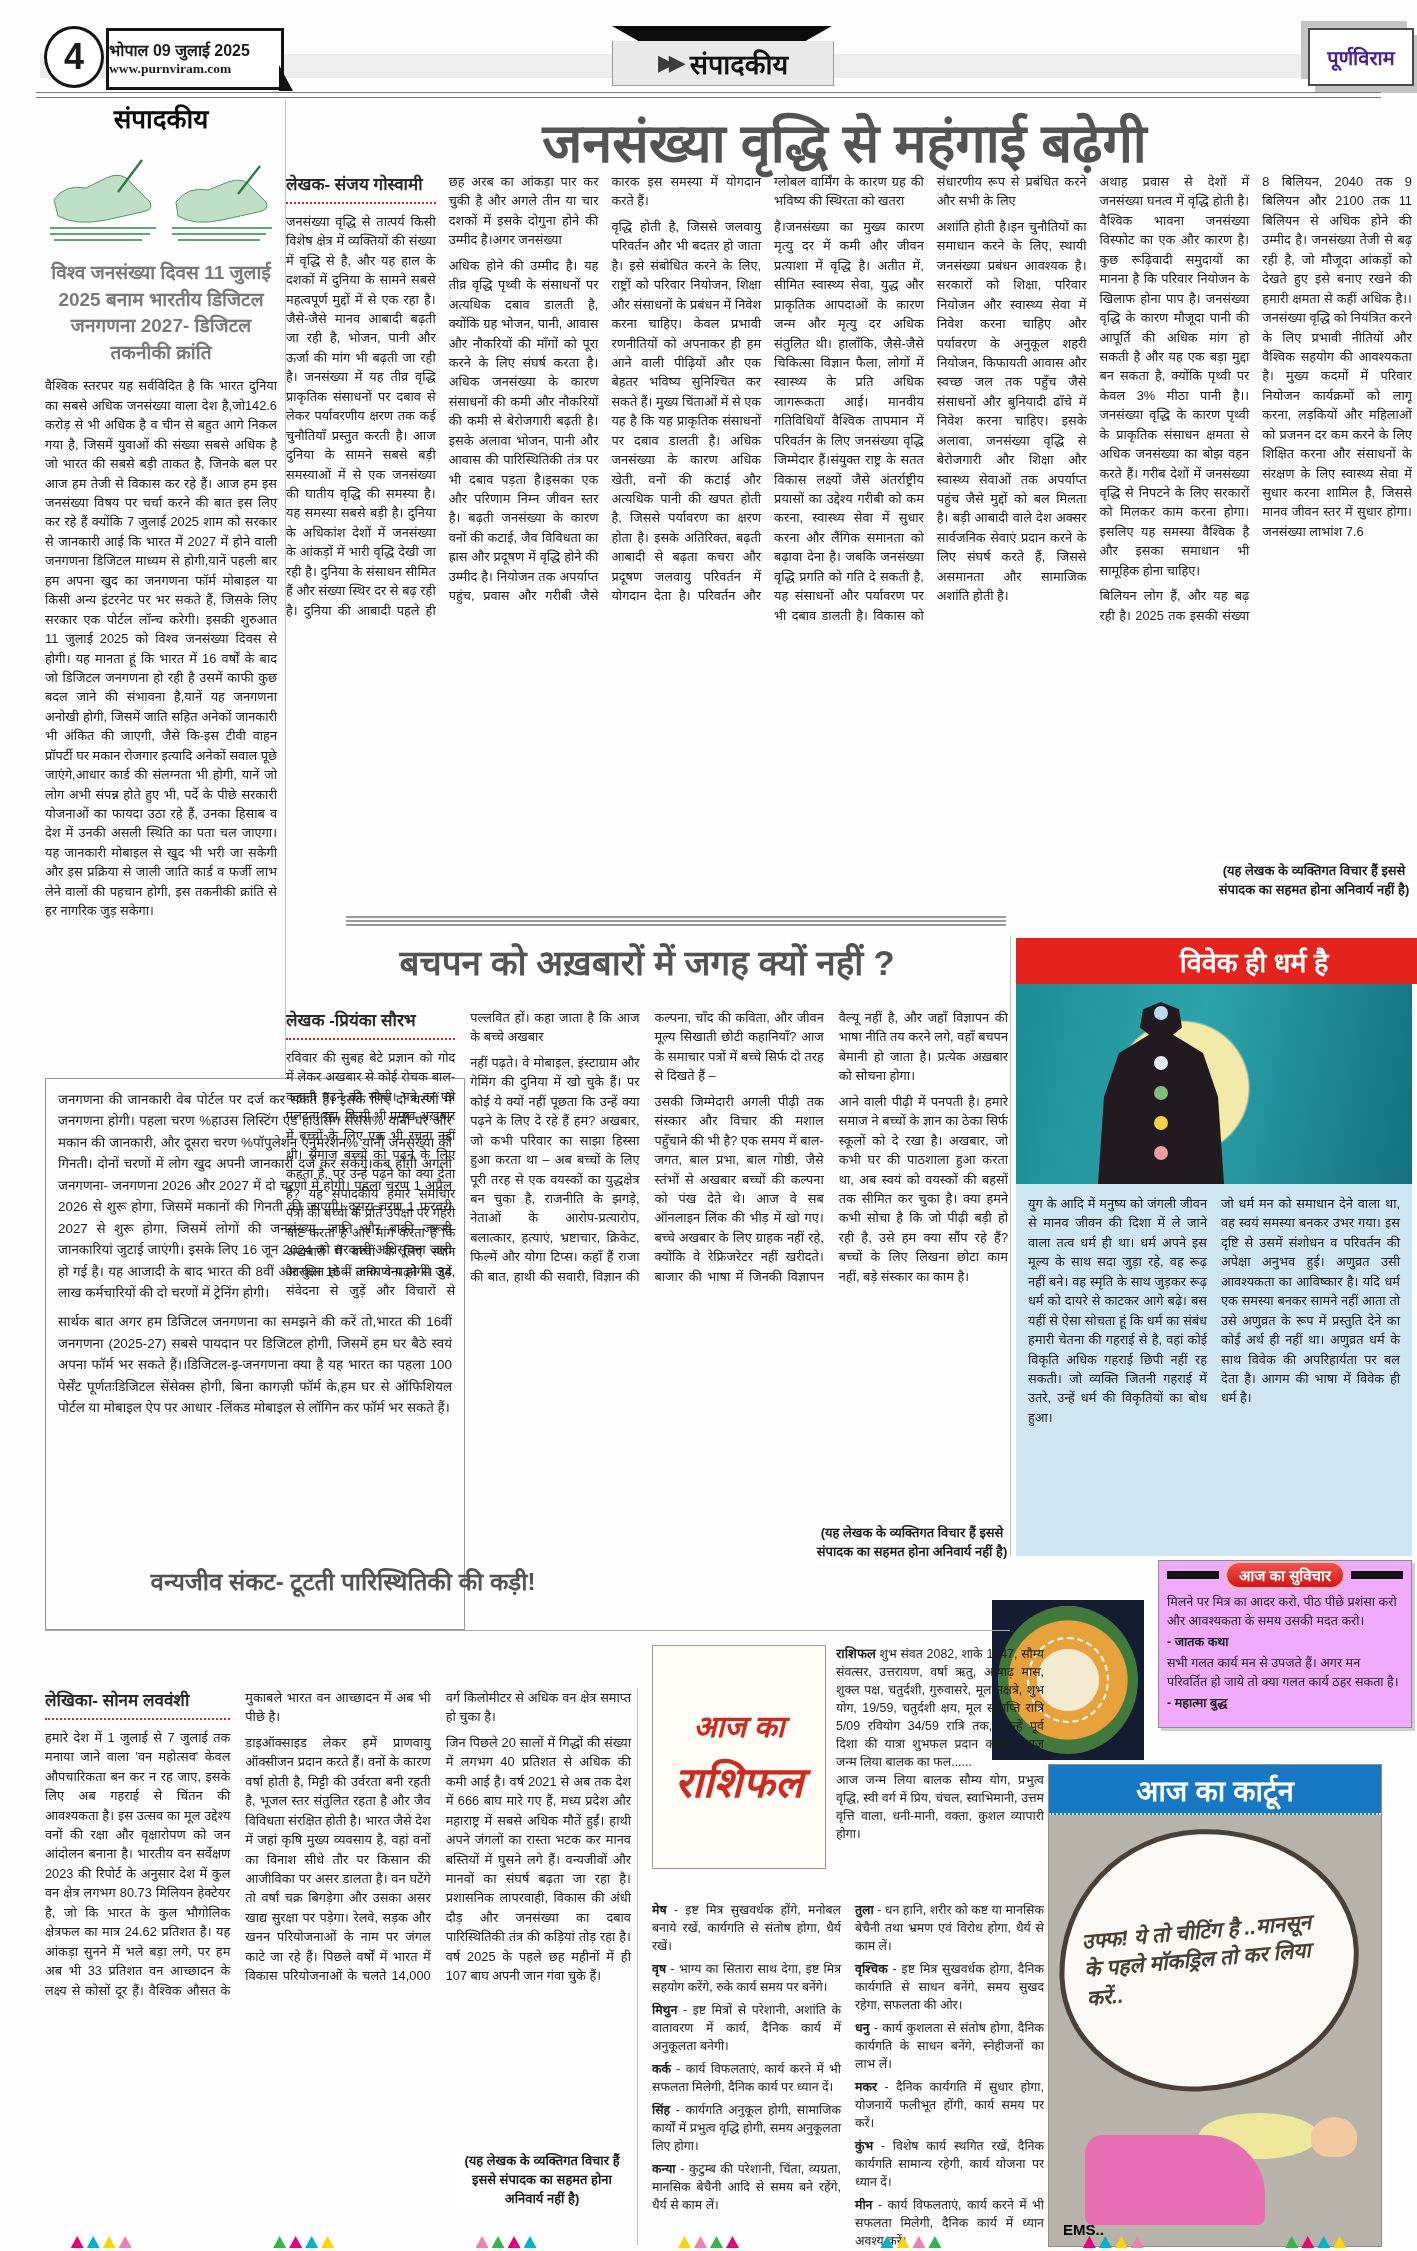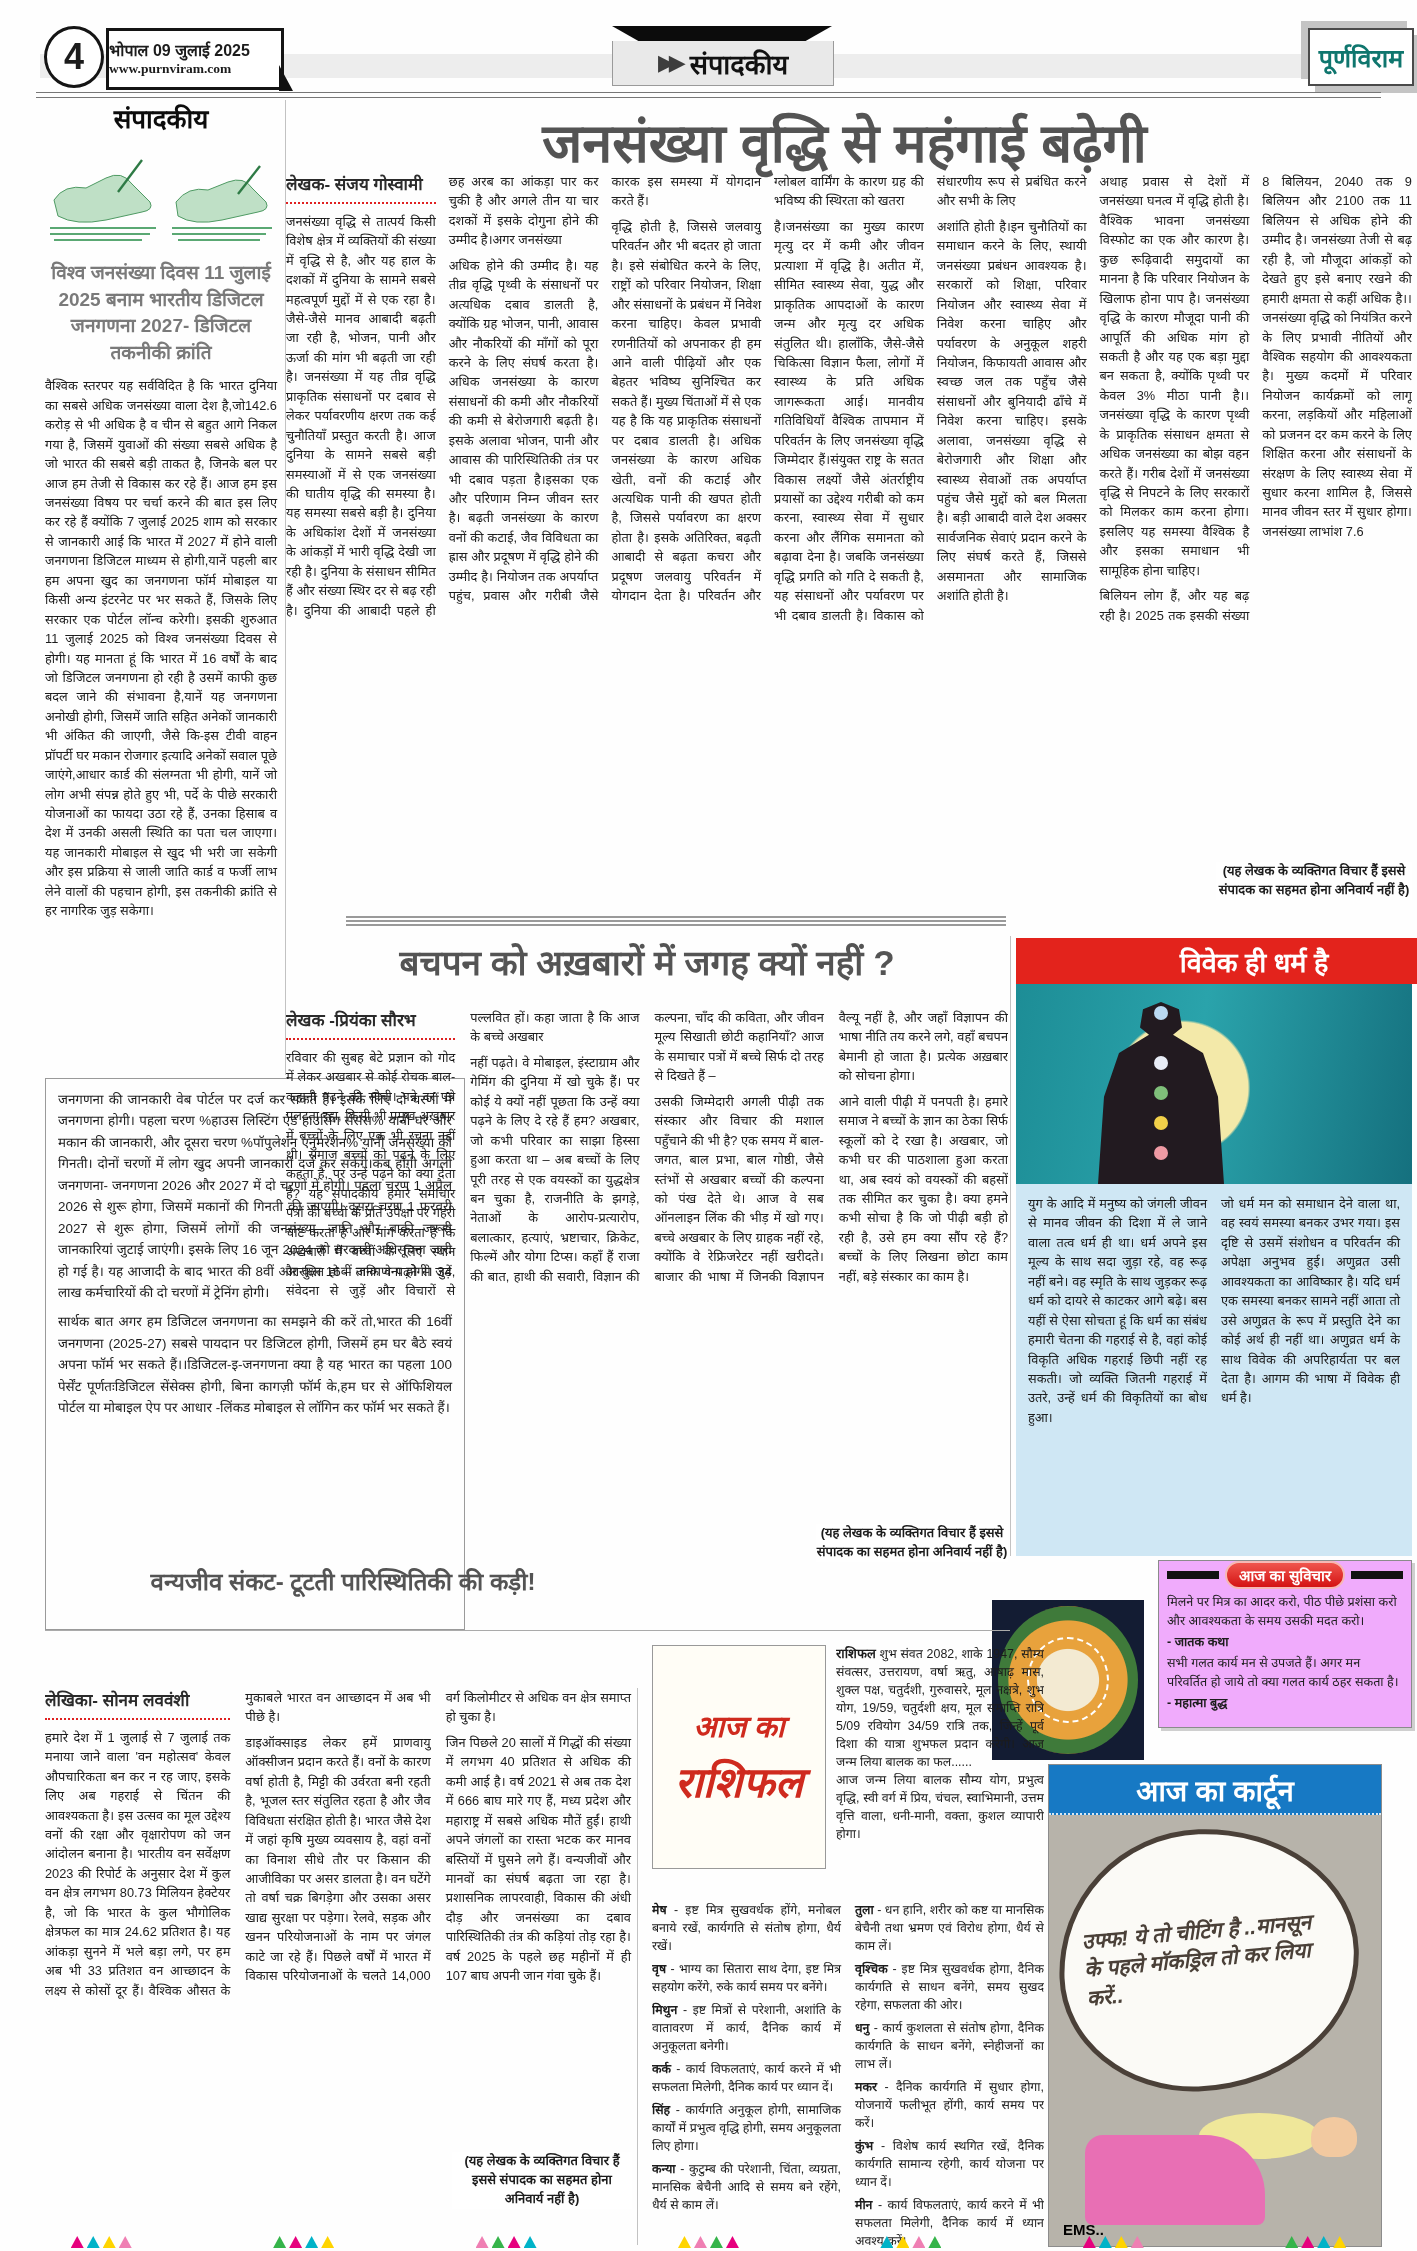--- a/index.html
+++ b/index.html
@@ -17,21 +17,21 @@
   .datebox:after{content:"";position:absolute;right:-12px;bottom:-4px;border-left:14px solid #111;
            border-top:26px solid transparent;}
   .sec-banner{left:612px;top:26px;width:220px;height:62px;}
   .sec-banner .trap{width:100%;height:15px;background:#0c0c0c;clip-path:polygon(0 0,100% 0,88% 100%,12% 100%);}
   .sec-banner .box{width:100%;height:44px;background:#e9e9e9;border:1px solid #9a9a9a;border-top:none;
            display:flex;align-items:center;justify-content:center;gap:4px;}
   .sec-banner .chev{font-size:22px;font-weight:bold;color:#3d3d3d;letter-spacing:-6px;margin-right:6px;}
   .sec-banner .txt{font-size:27px;font-weight:bold;color:#111;}
   .masthead{left:1308px;top:28px;width:102px;height:54px;background:#fff;border:2px solid #4a4a4a;
            box-shadow:-7px -7px 0 #c4c4c4,7px 7px 0 #c4c4c4;display:flex;align-items:center;justify-content:center;
-           font-size:25px;font-weight:bold;color:#0f766e;}
+           font-size:20px;font-weight:bold;color:#4c1d95;}
   .hdr-rule{left:36px;top:92px;width:1345px;height:4px;border-top:1.5px solid #777;border-bottom:1.5px solid #777;}
   
   .body-txt{font-size:12.8px;line-height:1.52;text-align:justify;}
   .body-txt p{margin:0 0 6px 0;text-indent:0;}
   .byline{font-weight:bold;font-size:17px;color:#2b2b2b;padding-bottom:4px;margin-bottom:8px;
           border-bottom:2px dotted #e02020;}
   .headline{font-weight:bold;color:#545454;text-align:center;letter-spacing:0;}
   .disclaimer{font-weight:bold;font-size:13px;text-align:center;background:#fff;line-height:1.45;}
   
   .left-col{left:45px;top:100px;width:232px;height:975px;border-right:1px solid #c2c2c2;padding-right:8px;}

